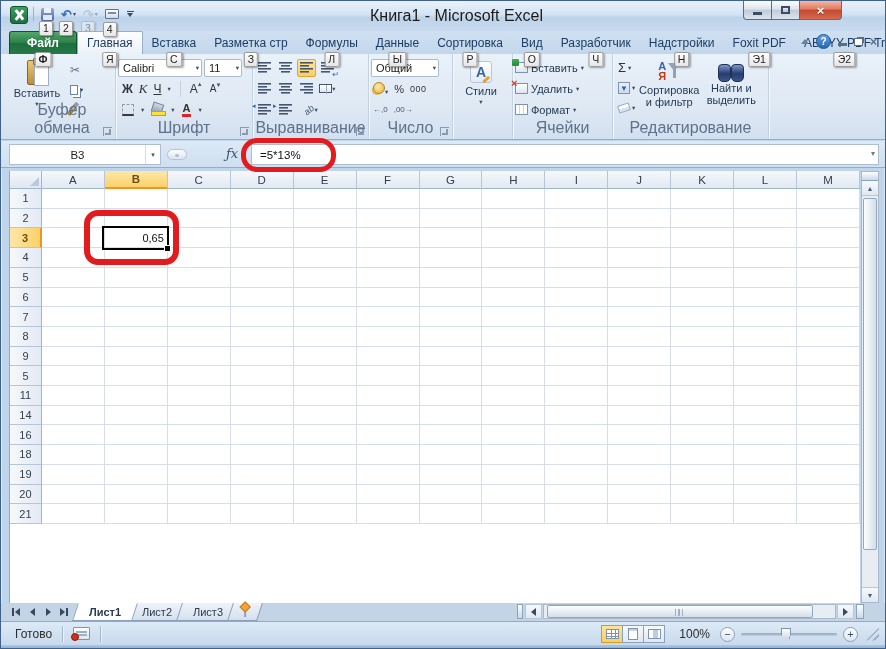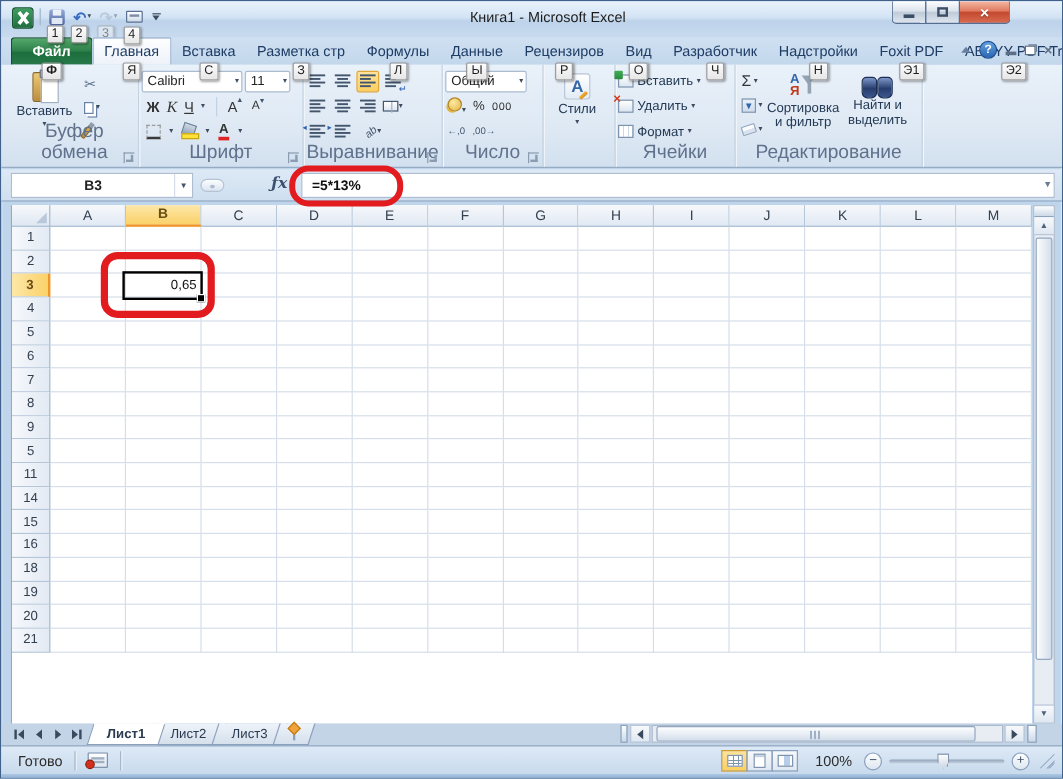--- a/index.html
+++ b/index.html
@@ -25,21 +25,21 @@
   .rglyph{font-size:13px;font-weight:bold;color:#9aa9bd;line-height:13px;}
   .qat4i{display:inline-block;width:14px;height:10px;border:1px solid #5c7292;border-radius:1px;
     background:linear-gradient(#ffffff,#cfdae8);position:relative;}
   .qat4i::after{content:"";position:absolute;left:2px;top:2px;width:8px;height:2px;background:#7a8ca6;}
   .qmore{position:relative;width:13px;height:16px;display:flex;flex-direction:column;align-items:center;justify-content:center;gap:1px;}
   .qmore i{display:block;width:7px;height:1.5px;background:#3d4c60;}
   .qmore b{width:0;height:0;border-left:3.5px solid transparent;border-right:3.5px solid transparent;border-top:4px solid #3d4c60;}
   .keytip{position:absolute;z-index:40;background:linear-gradient(#fdfdfd,#e6e6e6);border:1px solid #9b9b9b;
     border-radius:2px;font-size:10.5px;color:#1f1f1f;padding:0 3px;line-height:13px;box-shadow:1px 1px 2px rgba(0,0,0,.35);white-space:nowrap;}
   .qbtn .keytip{left:0;top:15px;}
-  .title{position:absolute;left:0;right:0;top:6px;text-align:center;font-size:12px;color:#1c1c1c;margin-left:25px;}
+  .title{position:absolute;left:0;right:0;top:6px;text-align:center;font-size:16px;color:#1c1c1c;margin-left:25px;}
   .winbtns{position:absolute;right:45px;top:0;display:flex;}
   .wbtn{width:29px;height:19px;border:1px solid #546d91;border-top:none;margin-left:-1px;
     background:linear-gradient(#fdfeff,#dce3ec 45%,#c0ccda 52%,#dde4ed);display:flex;align-items:center;justify-content:center;}
   .wbtn:first-child{border-radius:0 0 0 4px;}
   .wbtn .minbar{width:9px;height:3px;background:#3c4e66;margin-top:6px;}
   .wbtn .maxbox{width:9px;height:8px;border:2px solid #3c4e66;background:transparent;}
   .wbtn.close{width:43px;border-radius:0 0 4px 0;background:linear-gradient(#f4b8a4,#e07a60 45%,#c24a31 52%,#d96a4e);
     color:#fff;font-size:13px;font-weight:bold;text-shadow:0 1px 1px rgba(0,0,0,.4);}
   
   .tabrow{position:absolute;left:0;top:30px;width:886px;height:23px;display:flex;align-items:stretch;padding-left:8px;
@@ -125,21 +125,21 @@
   .sorticon{position:relative;width:24px;height:24px;}
   .sorticon .la{position:absolute;left:1px;top:0;font-size:11px;font-weight:bold;color:#3566a8;}
   .sorticon .lz{position:absolute;left:1px;top:10px;font-size:11px;font-weight:bold;color:#c0391b;}
   .sorticon .fun{position:absolute;right:1px;top:3px;width:0;height:0;border-left:6px solid transparent;border-right:6px solid transparent;border-top:8px solid #94a3b4;}
   .sorticon .fun::after{content:"";position:absolute;left:-1.5px;top:-2px;width:3px;height:9px;background:#94a3b4;}
   .binoc{position:relative;width:26px;height:20px;margin-top:2px;}
   .binoc::before,.binoc::after{content:"";position:absolute;top:2px;width:11px;height:16px;border-radius:4px 4px 5px 5px;
     background:linear-gradient(#7d95c8,#273d6e 55%,#3c568c);border:1px solid #1c2f55;}
   .binoc::before{left:0;} .binoc::after{right:0;}
   
-  .fbar{position:absolute;left:0;top:140px;width:886px;height:27px;background:linear-gradient(#dde9f5,#cfdff0);border-bottom:1px solid #96abc4;font-weight:bold;}
+  .fbar{position:absolute;left:0;top:140px;width:886px;height:27px;background:linear-gradient(#dde9f5,#cfdff0);border-bottom:1px solid #96abc4;}
   .namebox{position:absolute;left:8px;top:3px;width:152px;height:21px;background:#fff;border:1px solid #aebdd0;
     display:flex;align-items:center;font-size:11.5px;color:#222;}
   .namebox .nbtext{flex:1;text-align:center;}
   .namebox .nbdd{width:15px;height:100%;border-left:1px solid #d4dde8;display:flex;align-items:center;justify-content:center;font-size:7px;color:#44566e;}
   .fsplit{position:absolute;left:166px;top:8px;width:20px;height:11px;border-radius:6px;background:linear-gradient(#fbfdfe,#dbe5f0);border:1px solid #b4c2d4;}
   .fsplit::after{content:"";position:absolute;left:7px;top:3.5px;width:4px;height:3px;background:#aebccf;border-radius:50%;}
   .fxlbl{position:absolute;left:225px;top:5px;font-family:"DejaVu Serif",serif;font-style:italic;font-size:13px;color:#3c5070;}
   .ffield{position:absolute;left:250px;top:3px;width:628px;height:21px;background:#fff;border:1px solid #aebdd0;
     display:flex;align-items:center;font-size:11.5px;color:#111;padding-left:8px;}
   .fchev{position:absolute;right:3px;top:4px;font-size:8px;color:#6a7c92;}
@@ -289,21 +289,21 @@
       </div>
       <div class="tab">
         <span class="lbl">Формулы</span>
         <span class="keytip">Л</span>
       </div>
       <div class="tab">
         <span class="lbl">Данные</span>
         <span class="keytip">Ы</span>
       </div>
       <div class="tab">
-        <span class="lbl">Рецензиров</span>
+        <span class="lbl">Сортировка</span>
         <span class="keytip">Р</span>
       </div>
       <div class="tab">
         <span class="lbl">Вид</span>
         <span class="keytip">О</span>
       </div>
       <div class="tab">
         <span class="lbl">Разработчик</span>
         <span class="keytip">Ч</span>
       </div>
@@ -731,36 +731,20 @@
         <div class="gcell"></div>
         <div class="gcell"></div>
         <div class="gcell"></div>
         <div class="gcell"></div>
         <div class="gcell"></div>
         <div class="gcell"></div>
         <div class="gcell"></div>
         <div class="gcell"></div>
       </div>
       <div class="grow">
-        <div class="rhead">15</div>
-        <div class="gcell"></div>
-        <div class="gcell"></div>
-        <div class="gcell"></div>
-        <div class="gcell"></div>
-        <div class="gcell"></div>
-        <div class="gcell"></div>
-        <div class="gcell"></div>
-        <div class="gcell"></div>
-        <div class="gcell"></div>
-        <div class="gcell"></div>
-        <div class="gcell"></div>
-        <div class="gcell"></div>
-        <div class="gcell"></div>
-      </div>
-      <div class="grow">
         <div class="rhead">16</div>
         <div class="gcell"></div>
         <div class="gcell"></div>
         <div class="gcell"></div>
         <div class="gcell"></div>
         <div class="gcell"></div>
         <div class="gcell"></div>
         <div class="gcell"></div>
         <div class="gcell"></div>
         <div class="gcell"></div>

